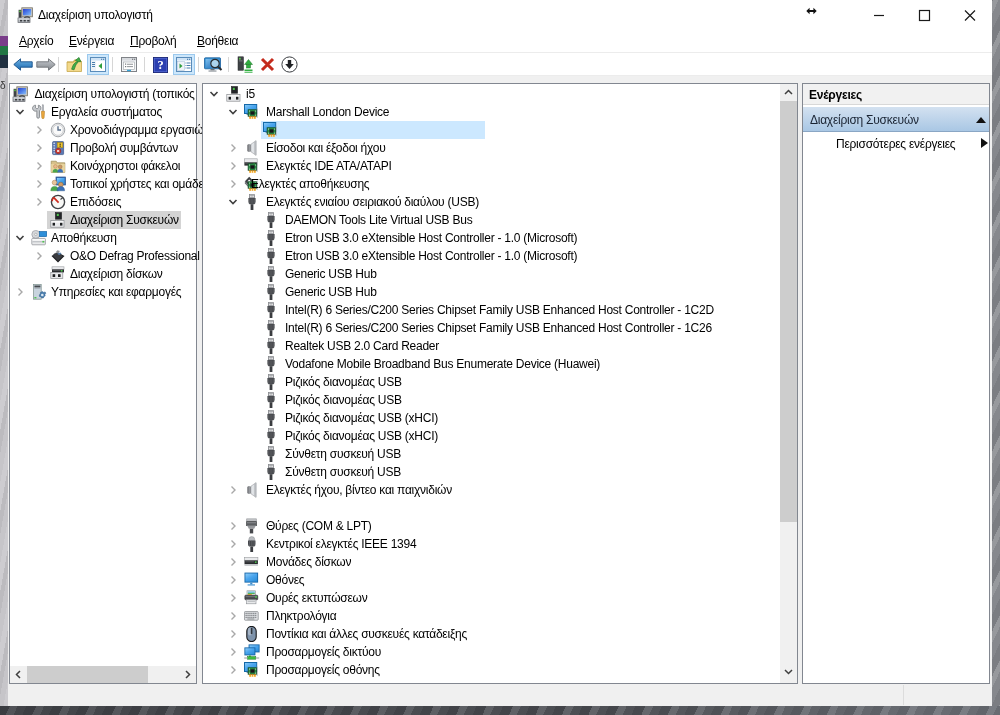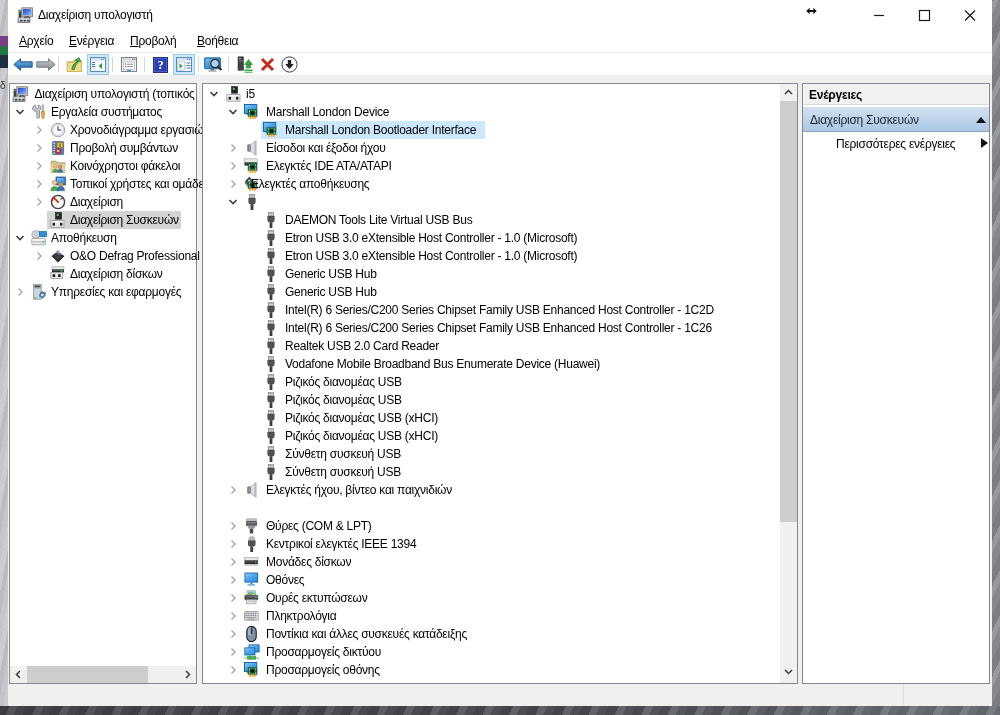--- a/index.html
+++ b/index.html
@@ -490,21 +490,21 @@
           </svg>
           <span class="lbl" style="left:60px">Τοπικοί χρήστες και ομάδες</span>
         </div>
 <div class="row" style="top:109px">
           <svg class="chv" style="left:24px">
             <use href="#chvR"></use>
           </svg>
           <svg class="ic" style="left:40px">
             <use href="#perf"></use>
           </svg>
-          <span class="lbl" style="left:60px">Διαχείριση</span>
+          <span class="lbl" style="left:60px">Επιδόσεις</span>
         </div>
 <div class="row" style="top:127px">
           <div class="hl-g" style="left:37px;width:134px"></div>
           <svg class="ic" style="left:40px">
             <use href="#i5pc"></use>
           </svg>
           <span class="lbl" style="left:60px">Διαχείριση Συσκευών</span>
         </div>
 <div class="row" style="top:145px">
           <svg class="chv" style="left:5px">
@@ -566,21 +566,20 @@
           <svg class="ic" style="left:41px">
             <use href="#dispadp"></use>
           </svg>
           <span class="lbl" style="left:63px">Marshall London Device</span>
         </div>
 <div class="row" style="top:37px">
           <div class="hl-b" style="left:58px;width:224px"></div>
           <svg class="ic" style="left:60px">
             <use href="#dispadp"></use>
           </svg>
-          <span class="lbl" style="left:82px">Marshall London Bootloader Interface</span>
         </div>
 <div class="row" style="top:55px">
           <svg class="chv" style="left:25px">
             <use href="#chvR"></use>
           </svg>
           <svg class="ic" style="left:41px">
             <use href="#audio"></use>
           </svg>
           <span class="lbl" style="left:63px">Είσοδοι και έξοδοι ήχου</span>
         </div>
@@ -602,20 +601,21 @@
           </svg>
           <span class="lbl" style="left:48px">Ελεγκτές αποθήκευσης</span>
         </div>
 <div class="row" style="top:109px">
           <svg class="chv" style="left:25px">
             <use href="#chvD"></use>
           </svg>
           <svg class="ic" style="left:41px">
             <use href="#usb"></use>
           </svg>
+          <span class="lbl" style="left:63px">Ελεγκτές ενιαίου σειριακού διαύλου (USB)</span>
         </div>
 <div class="row" style="top:127px">
           <svg class="ic" style="left:60px">
             <use href="#usb"></use>
           </svg>
           <span class="lbl" style="left:82px">DAEMON Tools Lite Virtual USB Bus</span>
         </div>
 <div class="row" style="top:145px">
           <svg class="ic" style="left:60px">
             <use href="#usb"></use>

